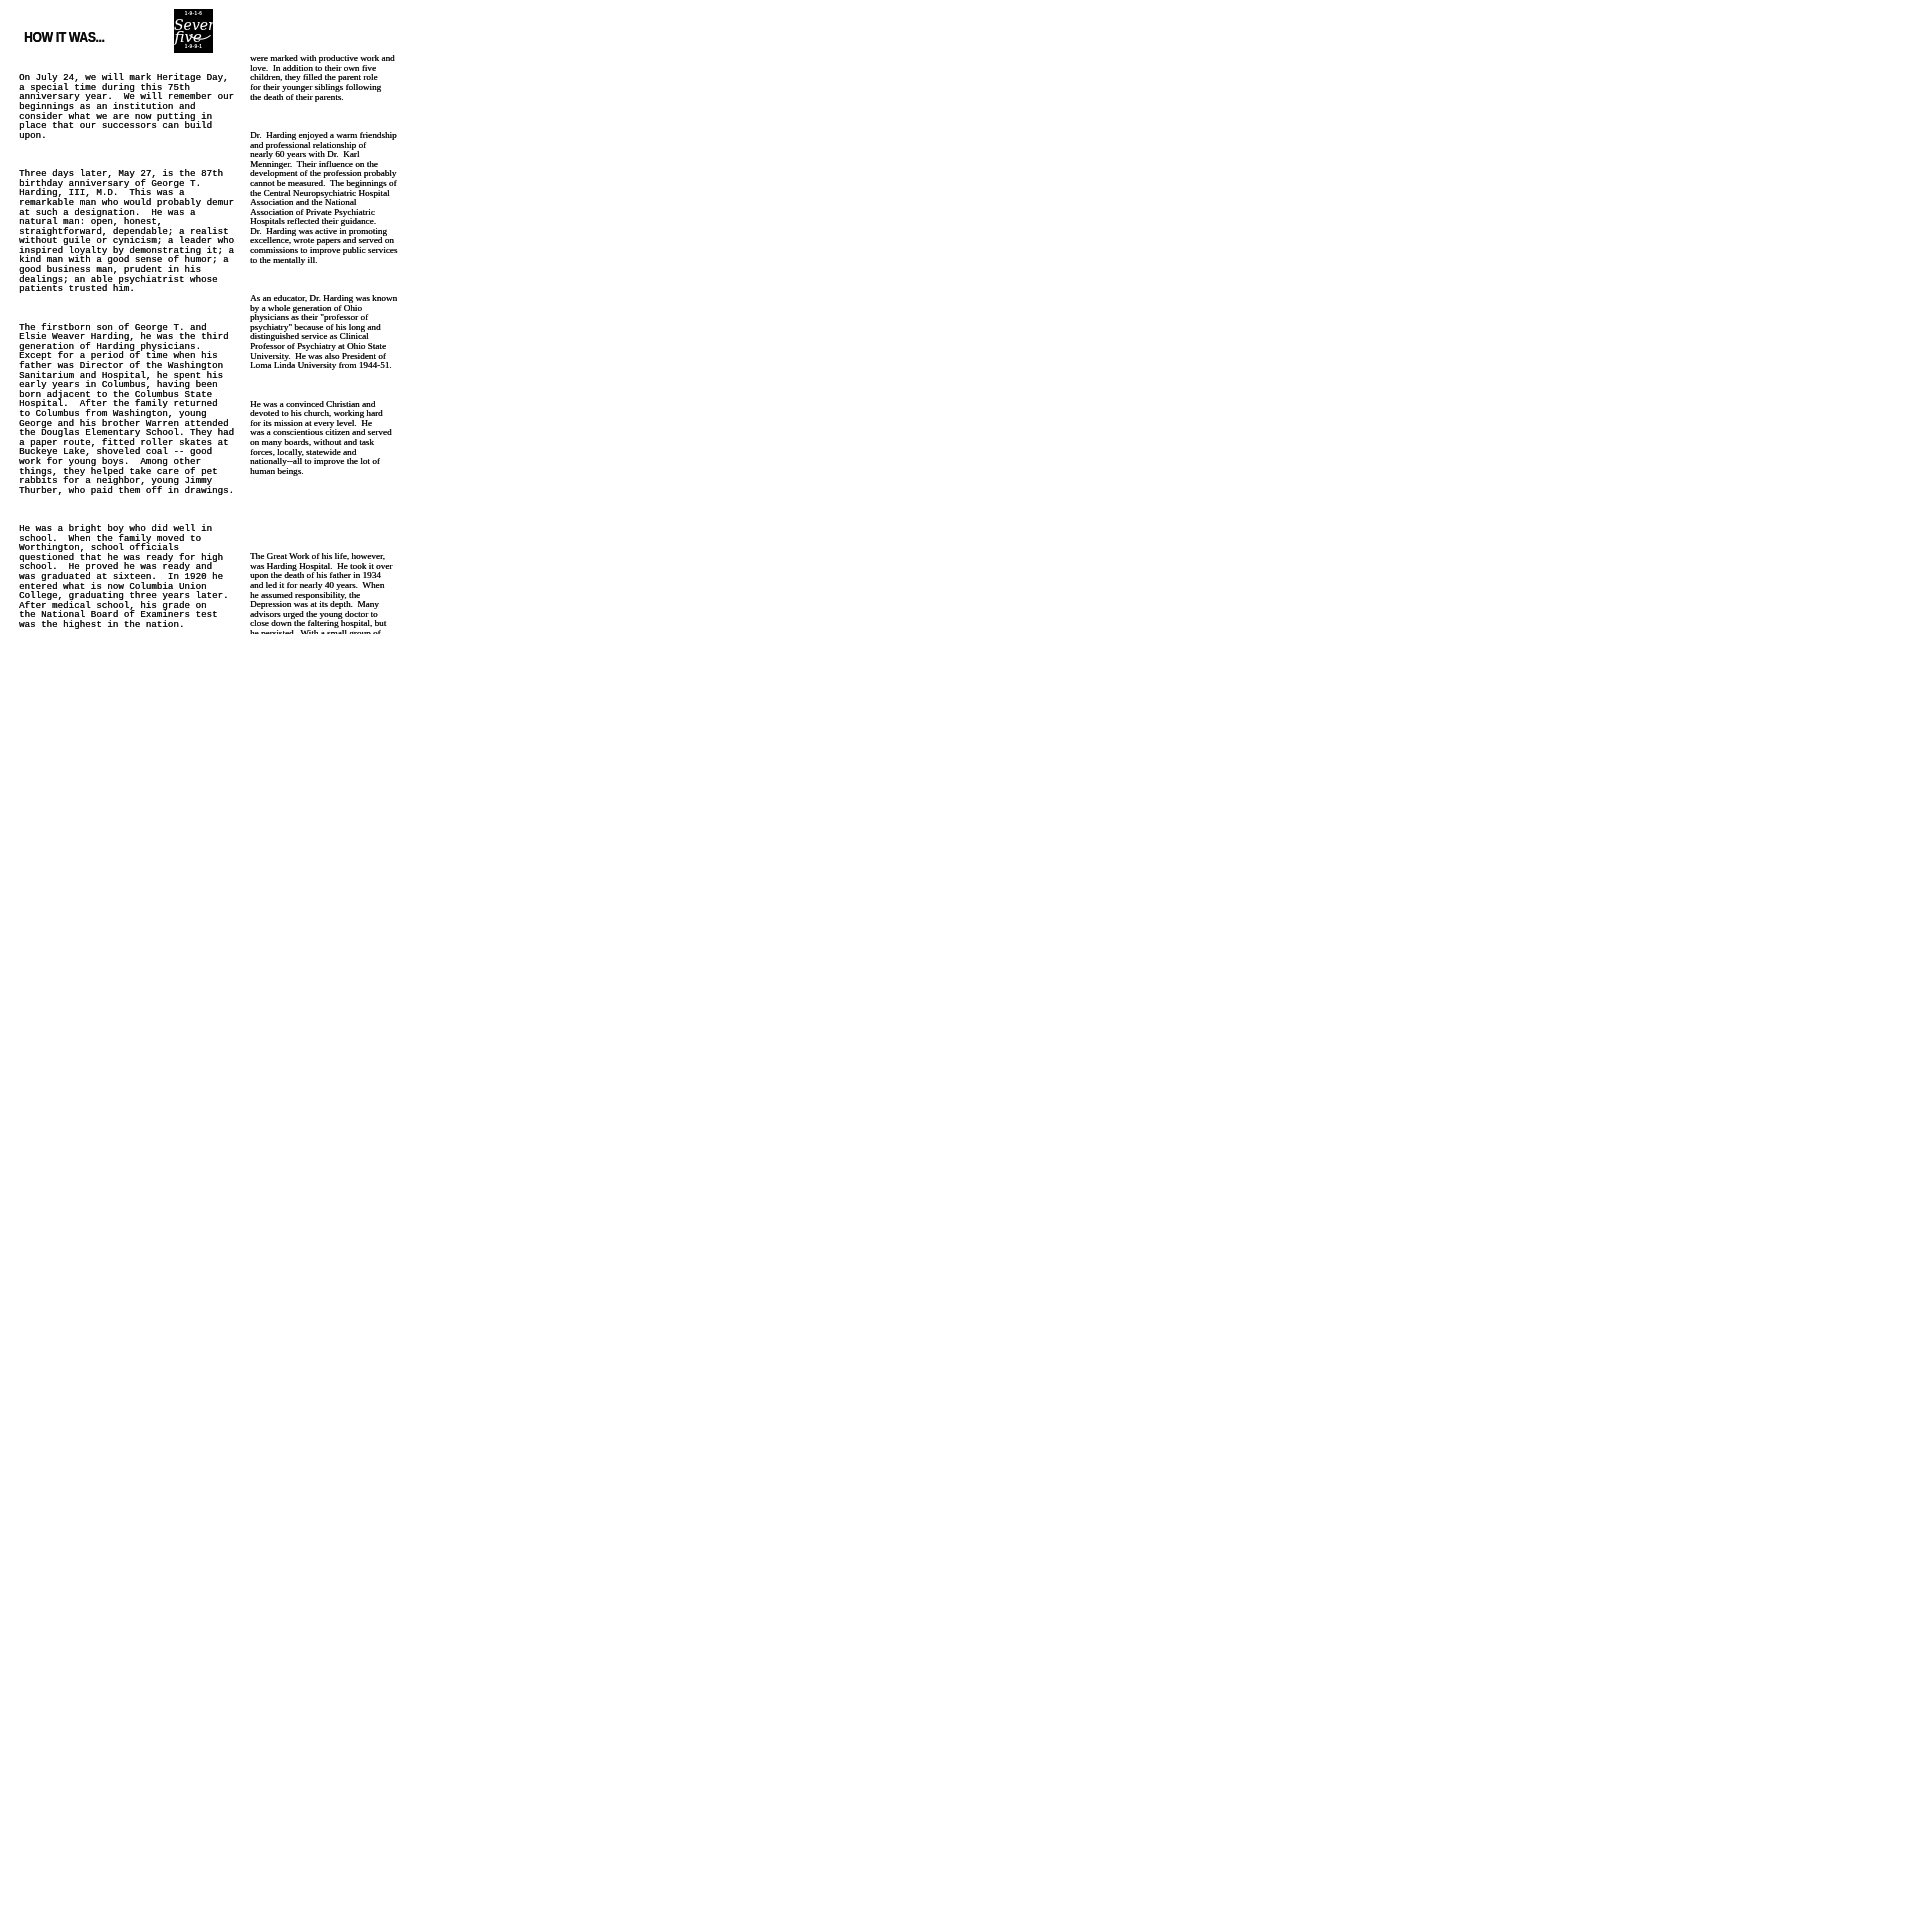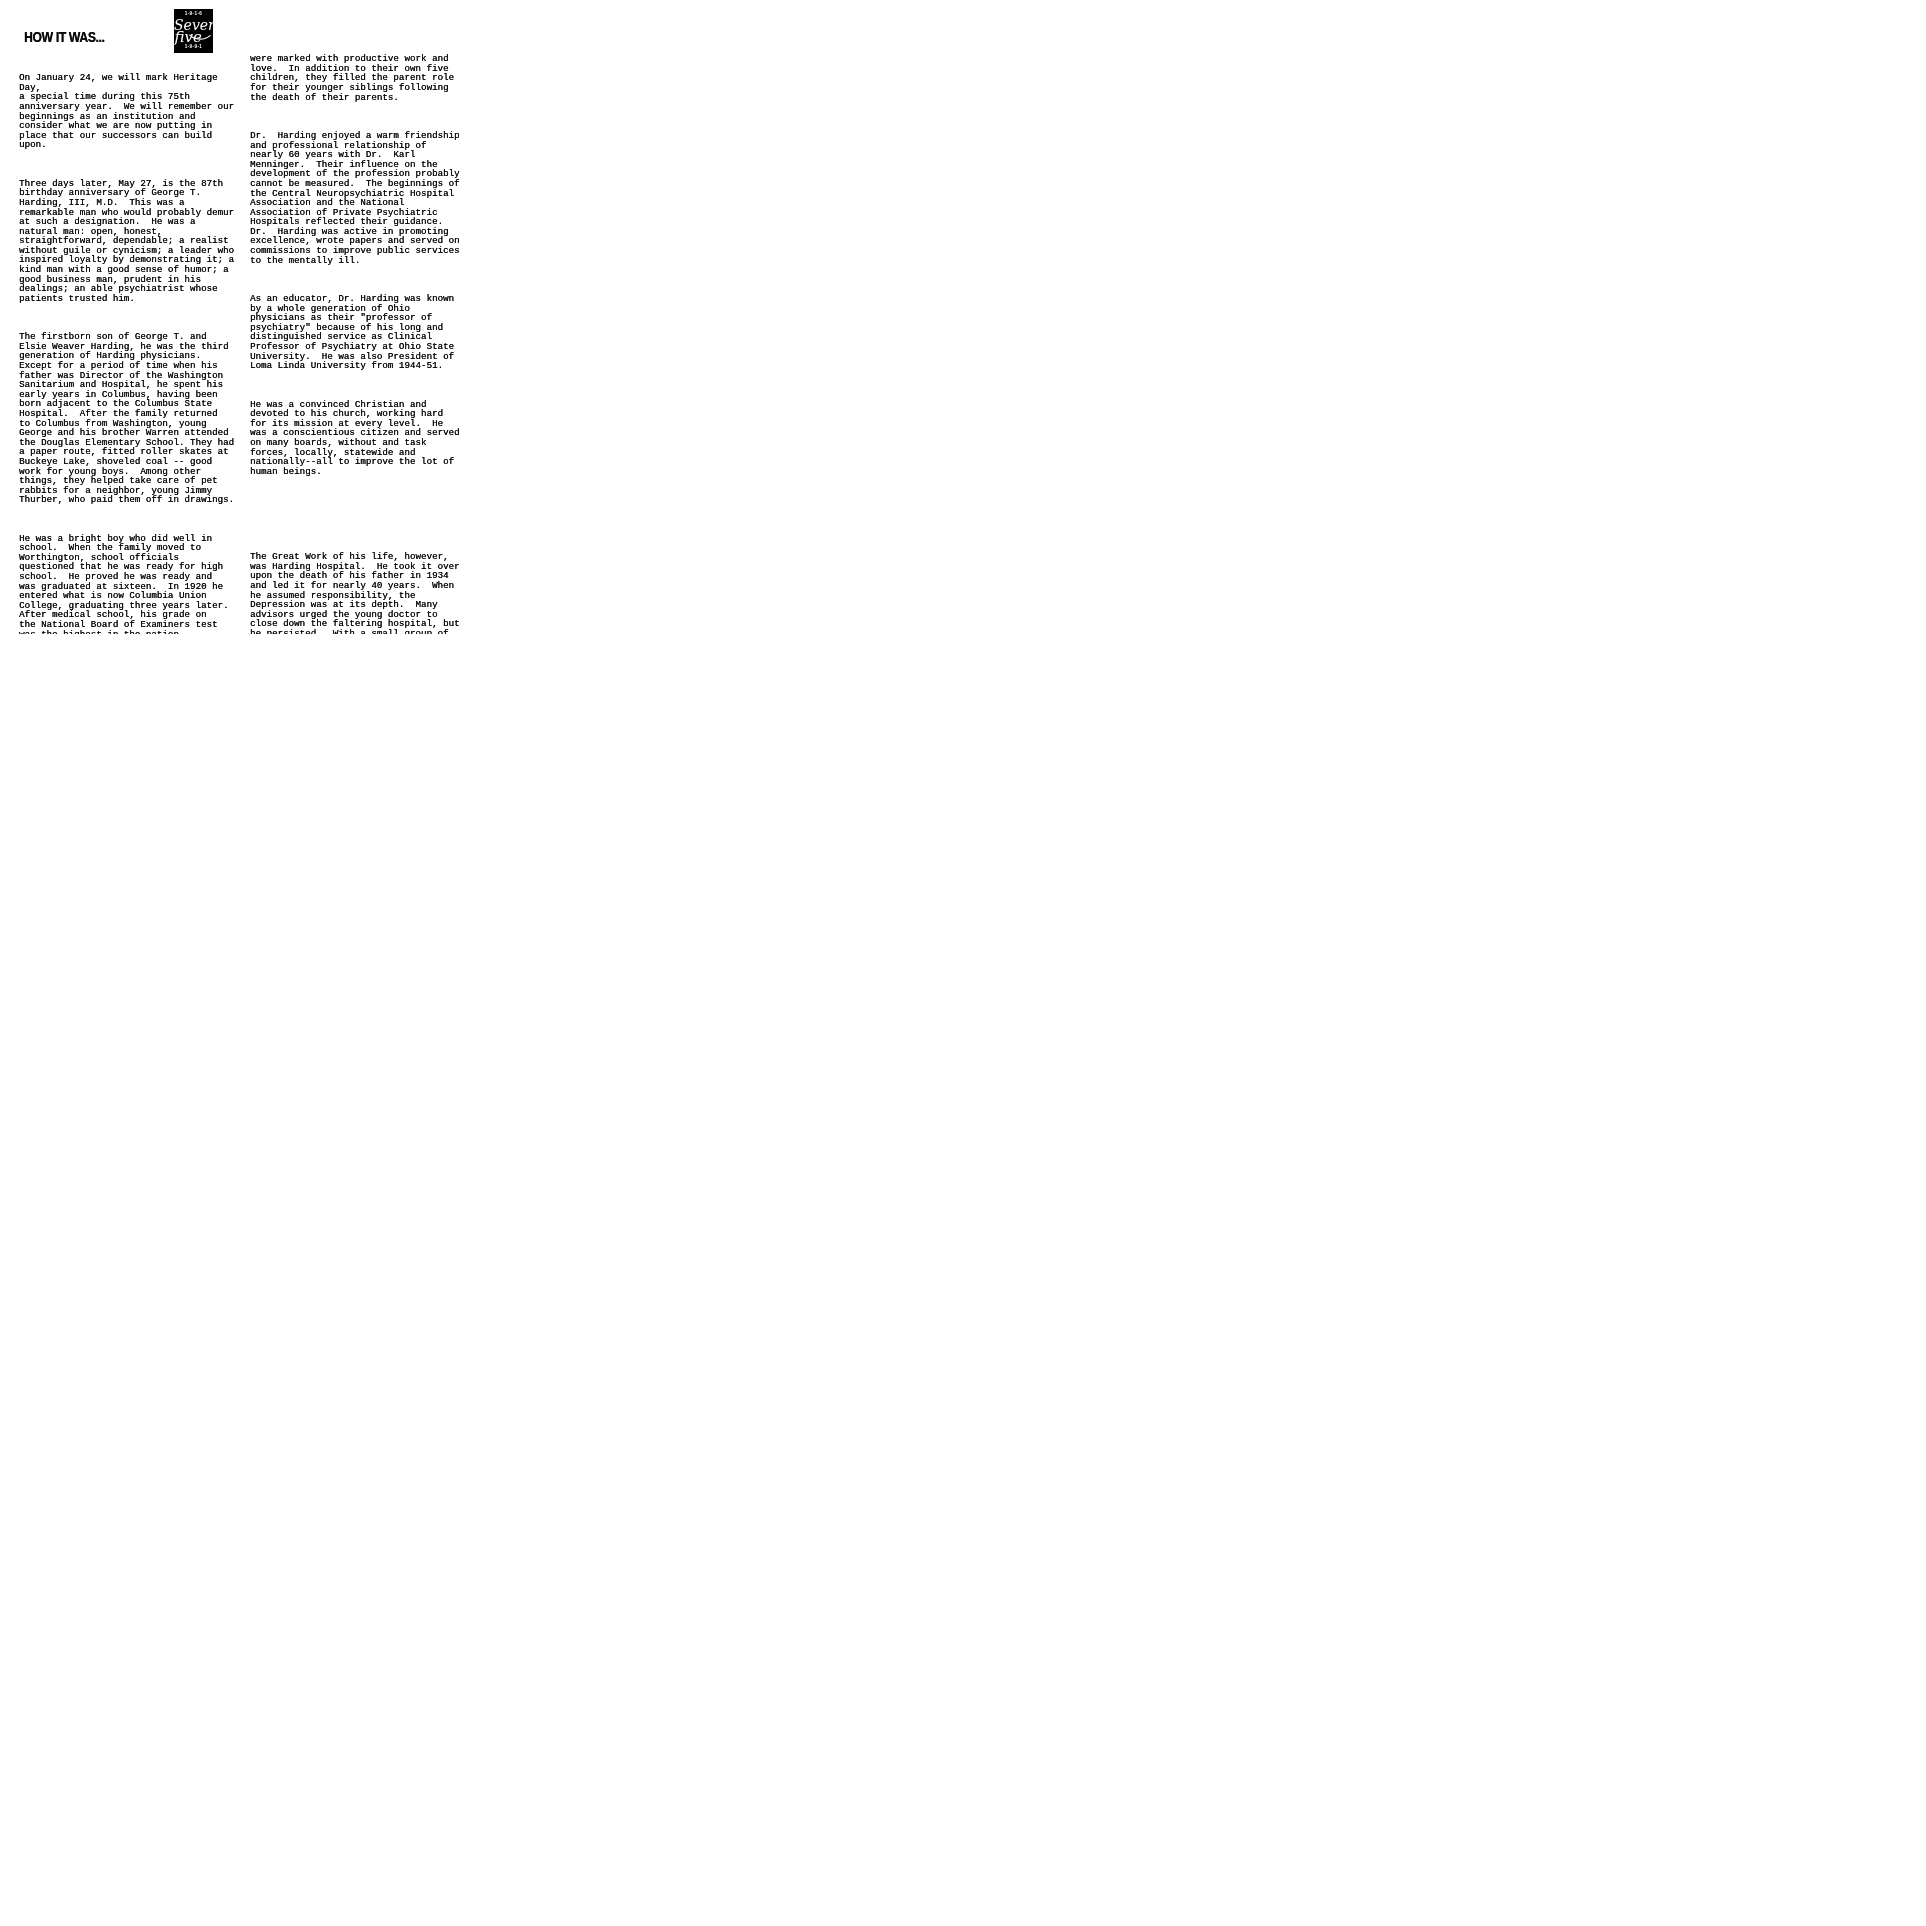--- a/index.html
+++ b/index.html
@@ -77,21 +77,21 @@
   }
   .col {
     position: absolute;
     font-family: "Liberation Mono", "DejaVu Sans Mono", monospace;
     font-size: 9.2px;
     line-height: 9.6px;
     white-space: pre-wrap;
     text-shadow: 0.2px 0 0 currentColor;
   }
   .col-left  { left: 19px;  top: 54px; width: 225px; }
-  .col-right { left: 250px; top: 35px;  width: 225px; }
+  .col-right { left: 250px; top: 35px;  width: 225px; font-family: Liberation Serif, serif; }
   .para { margin: 0 0 9.6px 0; }
   .last-wrap { position: relative; }
   .last-wrap .para { margin-bottom: 0; margin-top: 28px; }
 </style>
 </head>
 <body>
 
 <div class="page">
 
   <h1 class="title">HOW IT WAS...</h1>
@@ -100,21 +100,21 @@
     <div class="logo-year top">1·9·1·6</div>
     <div class="logo-script seventy">Seventy</div>
     <div class="logo-script five">five</div>
     <svg class="logo-flourish" width="22.3" height="7" viewBox="0 0 58 18">
       <path d="M2 3 C 14 16, 40 17, 55 4" stroke="#ffffff" stroke-width="3" fill="none" stroke-linecap="round"></path>
     </svg>
     <div class="logo-year bottom">1·9·9·1</div>
   </div>
 
   <div class="col col-left">
-    <p class="para">On January 24, we will mark Heritage Day,
+    <p class="para">On July 24, we will mark Heritage Day,
 a special time during this 75th
 anniversary year.  We will remember our
 beginnings as an institution and
 consider what we are now putting in
 place that our successors can build
 upon.</p>
     <p class="para">Three days later, May 27, is the 87th
 birthday anniversary of George T.
 Harding, III, M.D.  This was a
 remarkable man who would probably demur

